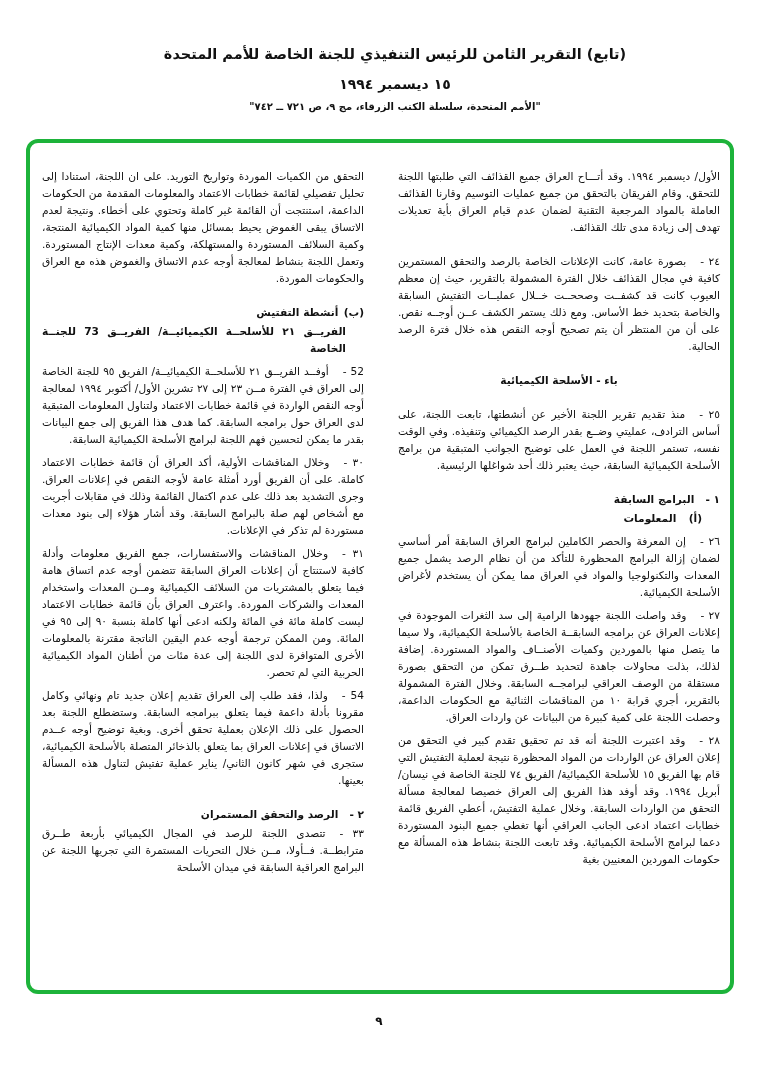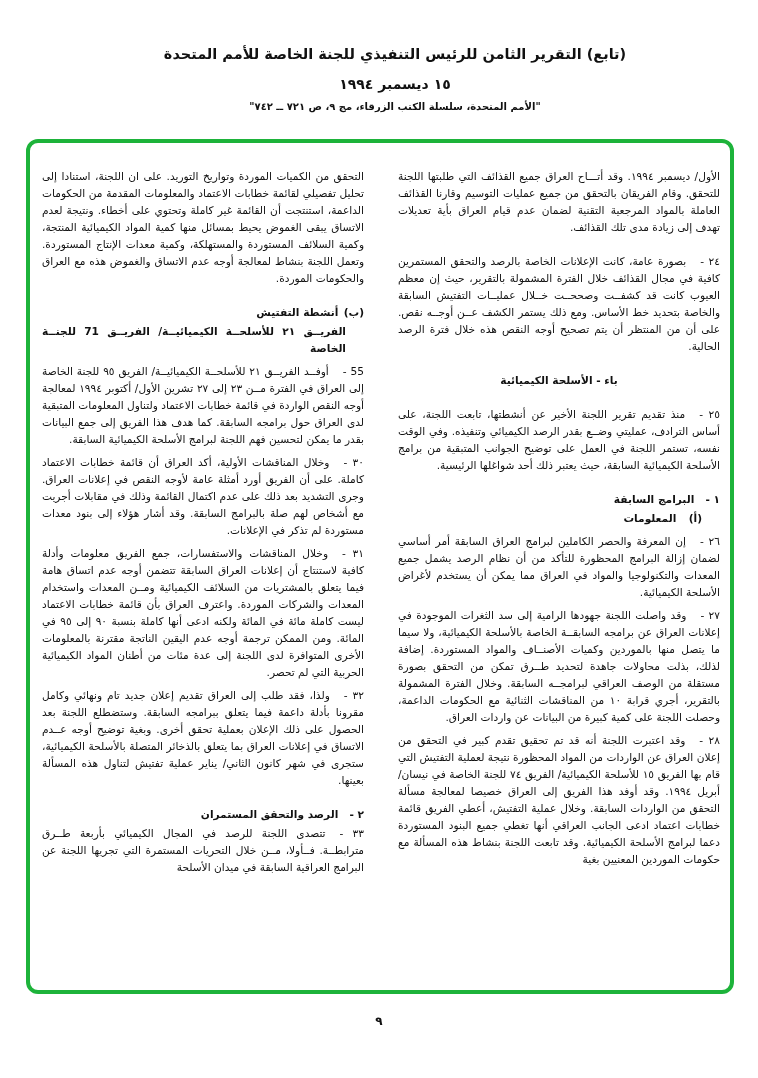--- a/index.html
+++ b/index.html
@@ -76,33 +76,33 @@
   </p>
 </div>
 
 <div class="col left">
   <p class="gap">التحقق من الكميات الموردة وتواريخ التوريد. على ان اللجنة، استنادا إلى تحليل تفصيلي لقائمة خطابات الاعتماد والمعلومات المقدمة من الحكومات الداعمة، استنتجت أن القائمة غير كاملة وتحتوي على أخطاء. ونتيجة لعدم الاتساق يبقى الغموض يحيط بمسائل منها كمية المواد الكيميائية المنتجة، وكمية السلائف المستوردة والمستهلكة، وكمية معدات الإنتاج المستوردة. وتعمل اللجنة بنشاط لمعالجة أوجه عدم الاتساق والغموض هذه مع العراق والحكومات الموردة.</p>
 
   <div class="h-sub" style="margin-bottom:2px">
     <span class="lbl">(ب)</span>
     <span>أنشطة التفتيش</span>
   </div>
-  <div class="h-sub indent" style="margin-top:0">الفريــق ٢١ للأسلحــة الكيميائيــة/ الفريــق 71 للجنــة الخاصة</div>
+  <div class="h-sub indent" style="margin-top:0">الفريــق ٢١ للأسلحــة الكيميائيــة/ الفريــق 73 للجنــة الخاصة</div>
 
   <p>
-    <span class="num">55 -</span><span>أوفــد الفريــق ٢١ للأسلحــة الكيميائيــة/ الفريق ٩٥ للجنة الخاصة إلى العراق في الفترة مــن ٢٣ إلى ٢٧ تشرين الأول/ أكتوبر ١٩٩٤ لمعالجة أوجه النقص الواردة في قائمة خطابات الاعتماد ولتناول المعلومات المتبقية لدى العراق حول برامجه السابقة. كما هدف هذا الفريق إلى جمع البيانات بقدر ما يمكن لتحسين فهم اللجنة لبرامج الأسلحة الكيميائية السابقة.</span>
+    <span class="num">52 -</span><span>أوفــد الفريــق ٢١ للأسلحــة الكيميائيــة/ الفريق ٩٥ للجنة الخاصة إلى العراق في الفترة مــن ٢٣ إلى ٢٧ تشرين الأول/ أكتوبر ١٩٩٤ لمعالجة أوجه النقص الواردة في قائمة خطابات الاعتماد ولتناول المعلومات المتبقية لدى العراق حول برامجه السابقة. كما هدف هذا الفريق إلى جمع البيانات بقدر ما يمكن لتحسين فهم اللجنة لبرامج الأسلحة الكيميائية السابقة.</span>
   </p>
   <p>
     <span class="num">٣٠ -</span><span>وخلال المناقشات الأولية، أكد العراق أن قائمة خطابات الاعتماد كاملة. على أن الفريق أورد أمثلة عامة لأوجه النقص في إعلانات العراق. وجرى التشديد بعد ذلك على عدم اكتمال القائمة وذلك في مقابلات أجريت مع أشخاص لهم صلة بالبرامج السابقة. وقد أشار هؤلاء إلى بنود معدات مستوردة لم تذكر في الإعلانات.</span>
   </p>
   <p>
     <span class="num">٣١ -</span><span>وخلال المناقشات والاستفسارات، جمع الفريق معلومات وأدلة كافية لاستنتاج أن إعلانات العراق السابقة تتضمن أوجه عدم اتساق هامة فيما يتعلق بالمشتريات من السلائف الكيميائية ومــن المعدات واستخدام المعدات والشركات الموردة. واعترف العراق بأن قائمة خطابات الاعتماد ليست كاملة مائة في المائة ولكنه ادعى أنها كاملة بنسبة ٩٠ إلى ٩٥ في المائة. ومن الممكن ترجمة أوجه عدم اليقين الناتجة مقترنة بالمعلومات الأخرى المتوافرة لدى اللجنة إلى عدة مئات من أطنان المواد الكيميائية الحربية التي لم تحصر.</span>
   </p>
   <p class="gap">
-    <span class="num">٣٢ -</span><span>ولذا، فقد طلب إلى العراق تقديم إعلان جديد تام ونهائي وكامل مقرونا بأدلة داعمة فيما يتعلق ببرامجه السابقة. وستضطلع اللجنة بعد الحصول على ذلك الإعلان بعملية تحقق أخرى. وبغية توضيح أوجه عــدم الاتساق في إعلانات العراق بما يتعلق بالذخائر المتصلة بالأسلحة الكيميائية، ستجرى في شهر كانون الثاني/ يناير عملية تفتيش لتناول هذه المسألة بعينها.</span>
+    <span class="num">54 -</span><span>ولذا، فقد طلب إلى العراق تقديم إعلان جديد تام ونهائي وكامل مقرونا بأدلة داعمة فيما يتعلق ببرامجه السابقة. وستضطلع اللجنة بعد الحصول على ذلك الإعلان بعملية تحقق أخرى. وبغية توضيح أوجه عــدم الاتساق في إعلانات العراق بما يتعلق بالذخائر المتصلة بالأسلحة الكيميائية، ستجرى في شهر كانون الثاني/ يناير عملية تفتيش لتناول هذه المسألة بعينها.</span>
   </p>
 
   <div class="h-sub" style="margin-bottom:2px">
     <span class="lbl">٢ -</span>
     <span>الرصد والتحقق المستمران</span>
   </div>
   <p>
     <span class="num">٣٣ -</span><span>تتصدى اللجنة للرصد في المجال الكيميائي بأربعة طــرق مترابطــة. فــأولا، مــن خلال التحريات المستمرة التي تجريها اللجنة عن البرامج العراقية السابقة في ميدان الأسلحة</span>
   </p>
 </div>

